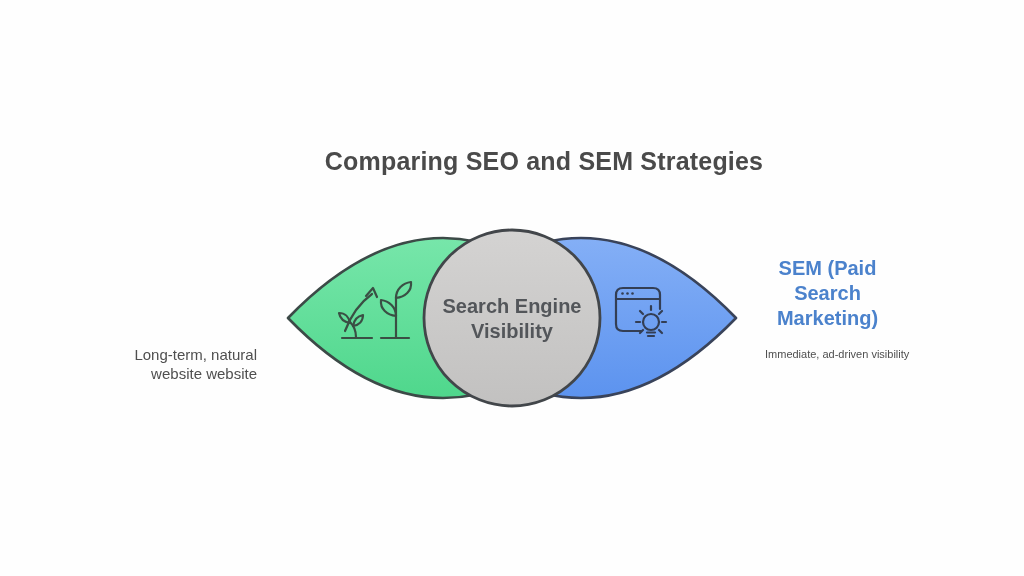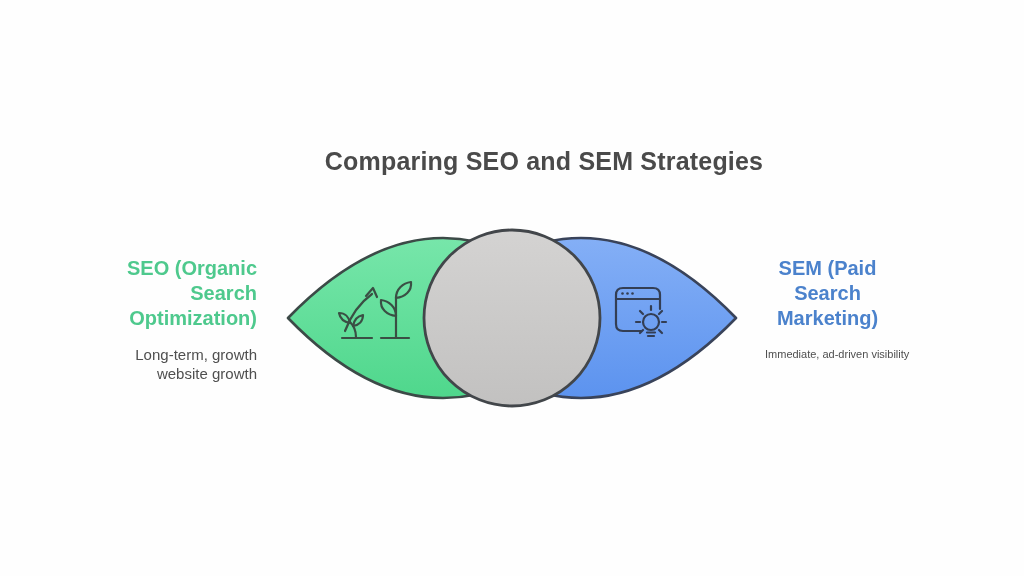--- a/index.html
+++ b/index.html
@@ -144,22 +144,22 @@
       <path d="M662 311 L659 314"></path>
       <path d="M636 322 H640"></path>
       <path d="M666 322 H662"></path>
       <path d="M640 333 L643 330"></path>
       <path d="M662 333 L659 330"></path>
     </g>
 
     <circle cx="512" cy="318" r="88" fill="url(#gradGray)" stroke="#42464a" stroke-width="2.8"></circle>
   </svg>
 
+  <div class="center-label">Search Engine Visibility</div>
 
-  <div class="heading-left">SEO (Organic Search Optimization)</div>
 
-  <div class="sub-left">Long-term, growth website growth</div>
+  <div class="sub-left">Long-term, natural website website</div>
 
   <div class="heading-right">SEM (Paid Search Marketing)</div>
 
   <div class="sub-right">Immediate, ad-driven visibility</div>
 
 </div>
 
 </body></html>

